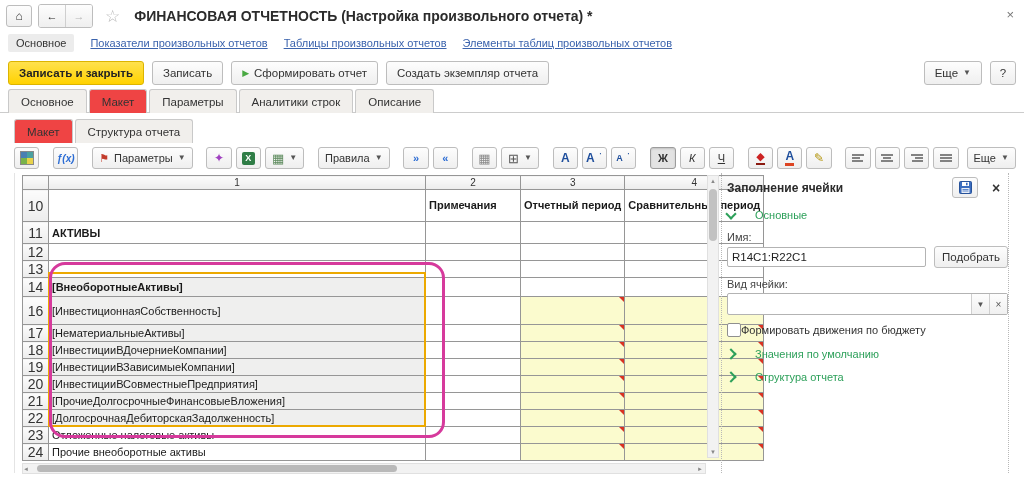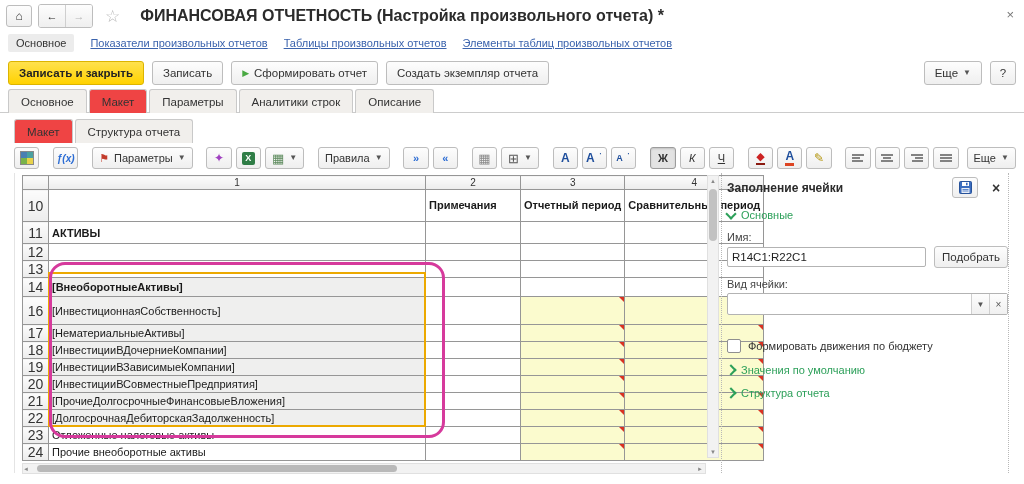--- a/index.html
+++ b/index.html
@@ -14,21 +14,21 @@
   .btn.icon{width:26px;padding:0;}
   .caret{font-size:8px;color:#555;line-height:1;}
 
   
   .titlebar{position:absolute;top:4px;left:6px;height:24px;display:flex;align-items:center;}
   .seg{display:inline-flex;border:1px solid #bdbdbd;border-radius:3px;overflow:hidden;height:22px;margin-left:6px;}
   .seg .s{width:26px;display:flex;align-items:center;justify-content:center;background:linear-gradient(#fdfdfd,#efefef);}
   .seg .s + .s{border-left:1px solid #cfcfcf;}
   .arrow-dis{color:#b5b5b5;}
   .star{margin-left:12px;font-size:17px;color:#b9b9b9;}
-  .wtitle{margin-left:20px;font-size:16px;font-weight:bold;color:#2b2b2b;}
+  .wtitle{margin-left:14px;font-size:14px;font-weight:bold;color:#2b2b2b;}
   .winclose{position:absolute;top:8px;right:10px;font-size:13px;color:#777;line-height:1;}
 
   
   .navlinks{position:absolute;top:33px;left:8px;height:20px;display:flex;align-items:center;gap:16px;}
   .navchip{background:#ececec;border-radius:2px;padding:3px 8px;color:#333;}
   .navlink{color:#3b63ad;text-decoration:underline;}
 
   
   .cmdbar{position:absolute;top:60px;left:8px;right:8px;height:26px;display:flex;align-items:center;gap:8px;}
   .btn.primary{background:linear-gradient(#ffe14d,#ffd200);border-color:#dcb400;font-weight:bold;color:#222;}
@@ -107,33 +107,33 @@
 
   
   .panel{position:absolute;left:727px;top:64px;width:281px;font-size:11px;color:#333;}
   .panelhead{display:flex;align-items:center;}
   .paneltitle{font-weight:bold;font-size:12px;color:#2b2b2b;flex:1;}
   .pbtn{width:26px;height:21px;display:inline-flex;align-items:center;justify-content:center;
         background:linear-gradient(#fdfdfd,#efefef);border:1px solid #bdbdbd;border-radius:3px;box-sizing:border-box;}
   .pclose{width:24px;height:21px;display:inline-flex;align-items:center;justify-content:center;
         font-size:14px;font-weight:bold;color:#333;margin-left:6px;}
   .green{color:#2da05a;}
-  .sectionlink{display:flex;align-items:center;gap:6px;margin-top:11px;}
+  .sectionlink{display:flex;align-items:center;gap:20px;margin-top:11px;}
   .chev{width:6px;height:6px;border-right:2px solid #2da05a;border-bottom:2px solid #2da05a;display:inline-block;}
   .chev.down{transform:rotate(45deg);margin-top:-3px;}
   .chev.right{transform:rotate(-45deg);}
   .flabel{margin-top:10px;color:#444;}
   .inrow{display:flex;align-items:center;margin-top:3px;}
   .tinput{flex:1;height:20px;border:1px solid #b3b3b3;border-radius:2px;font-family:"Liberation Sans",sans-serif;
           font-size:11.5px;padding:0 4px;color:#222;box-sizing:border-box;background:#fff;}
   .combo{display:flex;align-items:stretch;height:20px;border:1px solid #b3b3b3;border-radius:2px;margin-top:3px;background:#fff;}
   .combo .val{flex:1;}
   .combo .cseg{width:17px;display:flex;align-items:center;justify-content:center;border-left:1px solid #cfcfcf;
         background:linear-gradient(#fdfdfd,#f0f0f0);font-size:8px;color:#555;}
-  .checkrow{display:flex;align-items:center;gap:7px;margin-top:24px;}
+  .checkrow{display:flex;align-items:center;margin-top:8px;}
   .checkbox{width:12px;height:12px;border:1px solid #8f8f8f;border-radius:2px;background:#fff;}
 </style>
 </head>
 <body>
 
 <div class="screen">
 
   <div class="titlebar">
     <div class="btn icon small">
       <span class="glyph">⌂</span>

